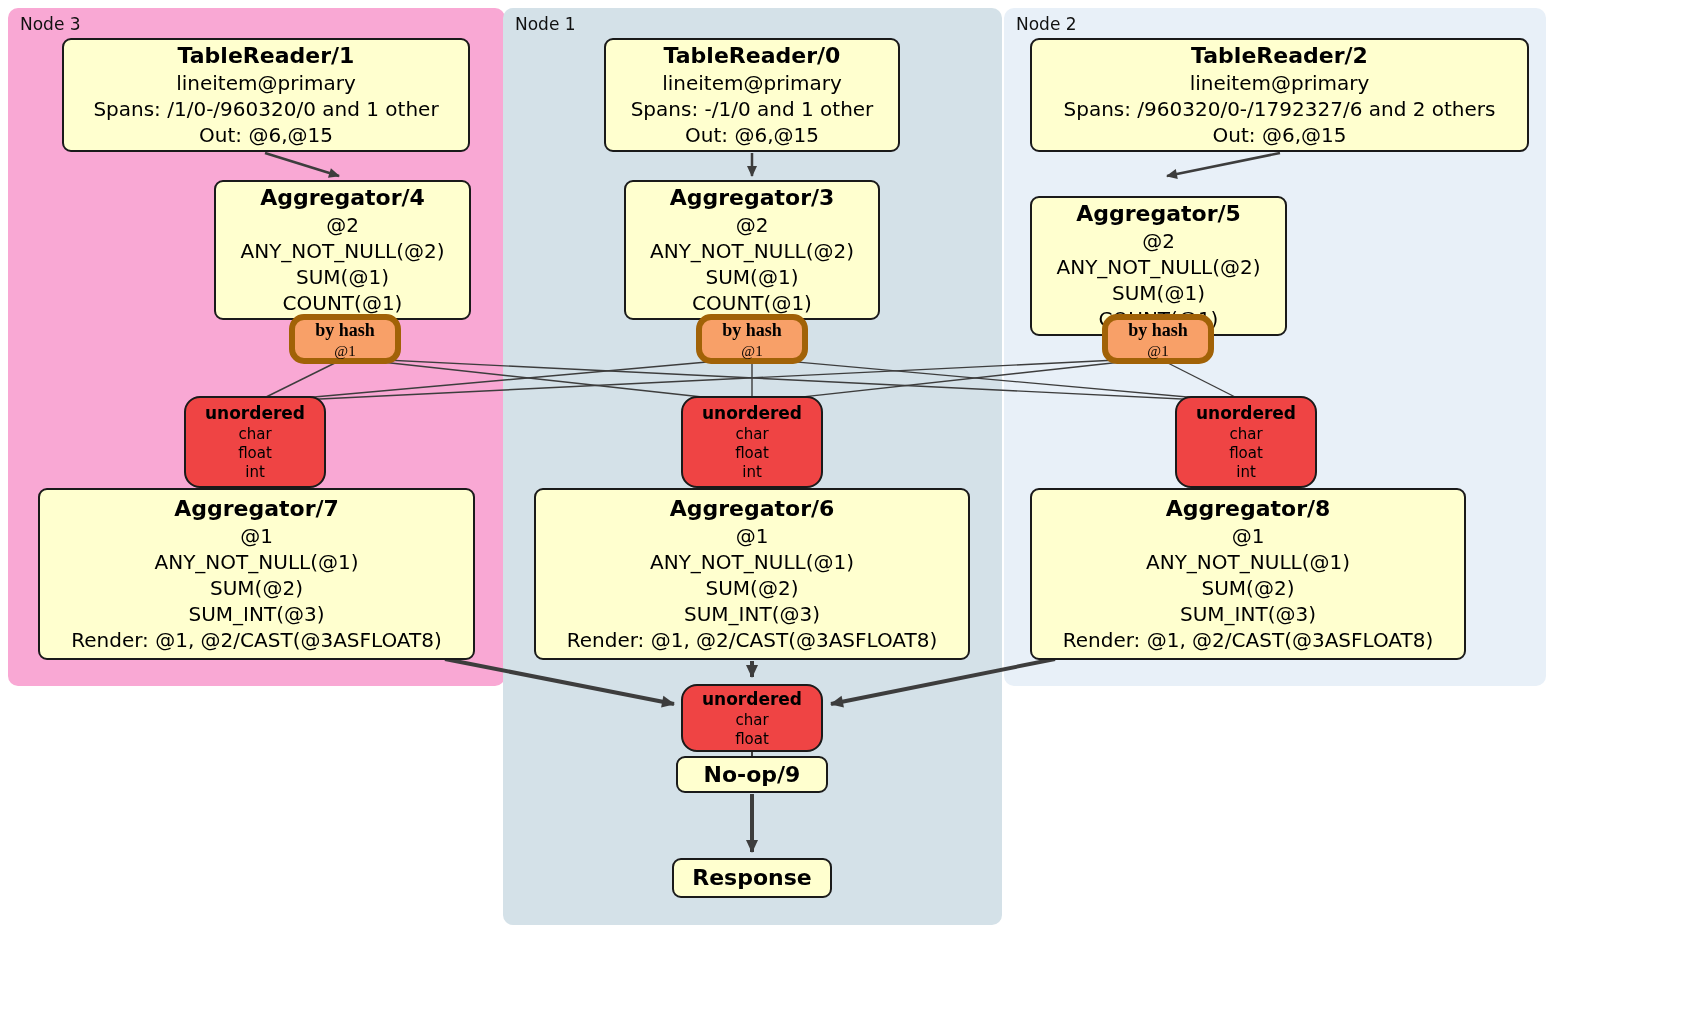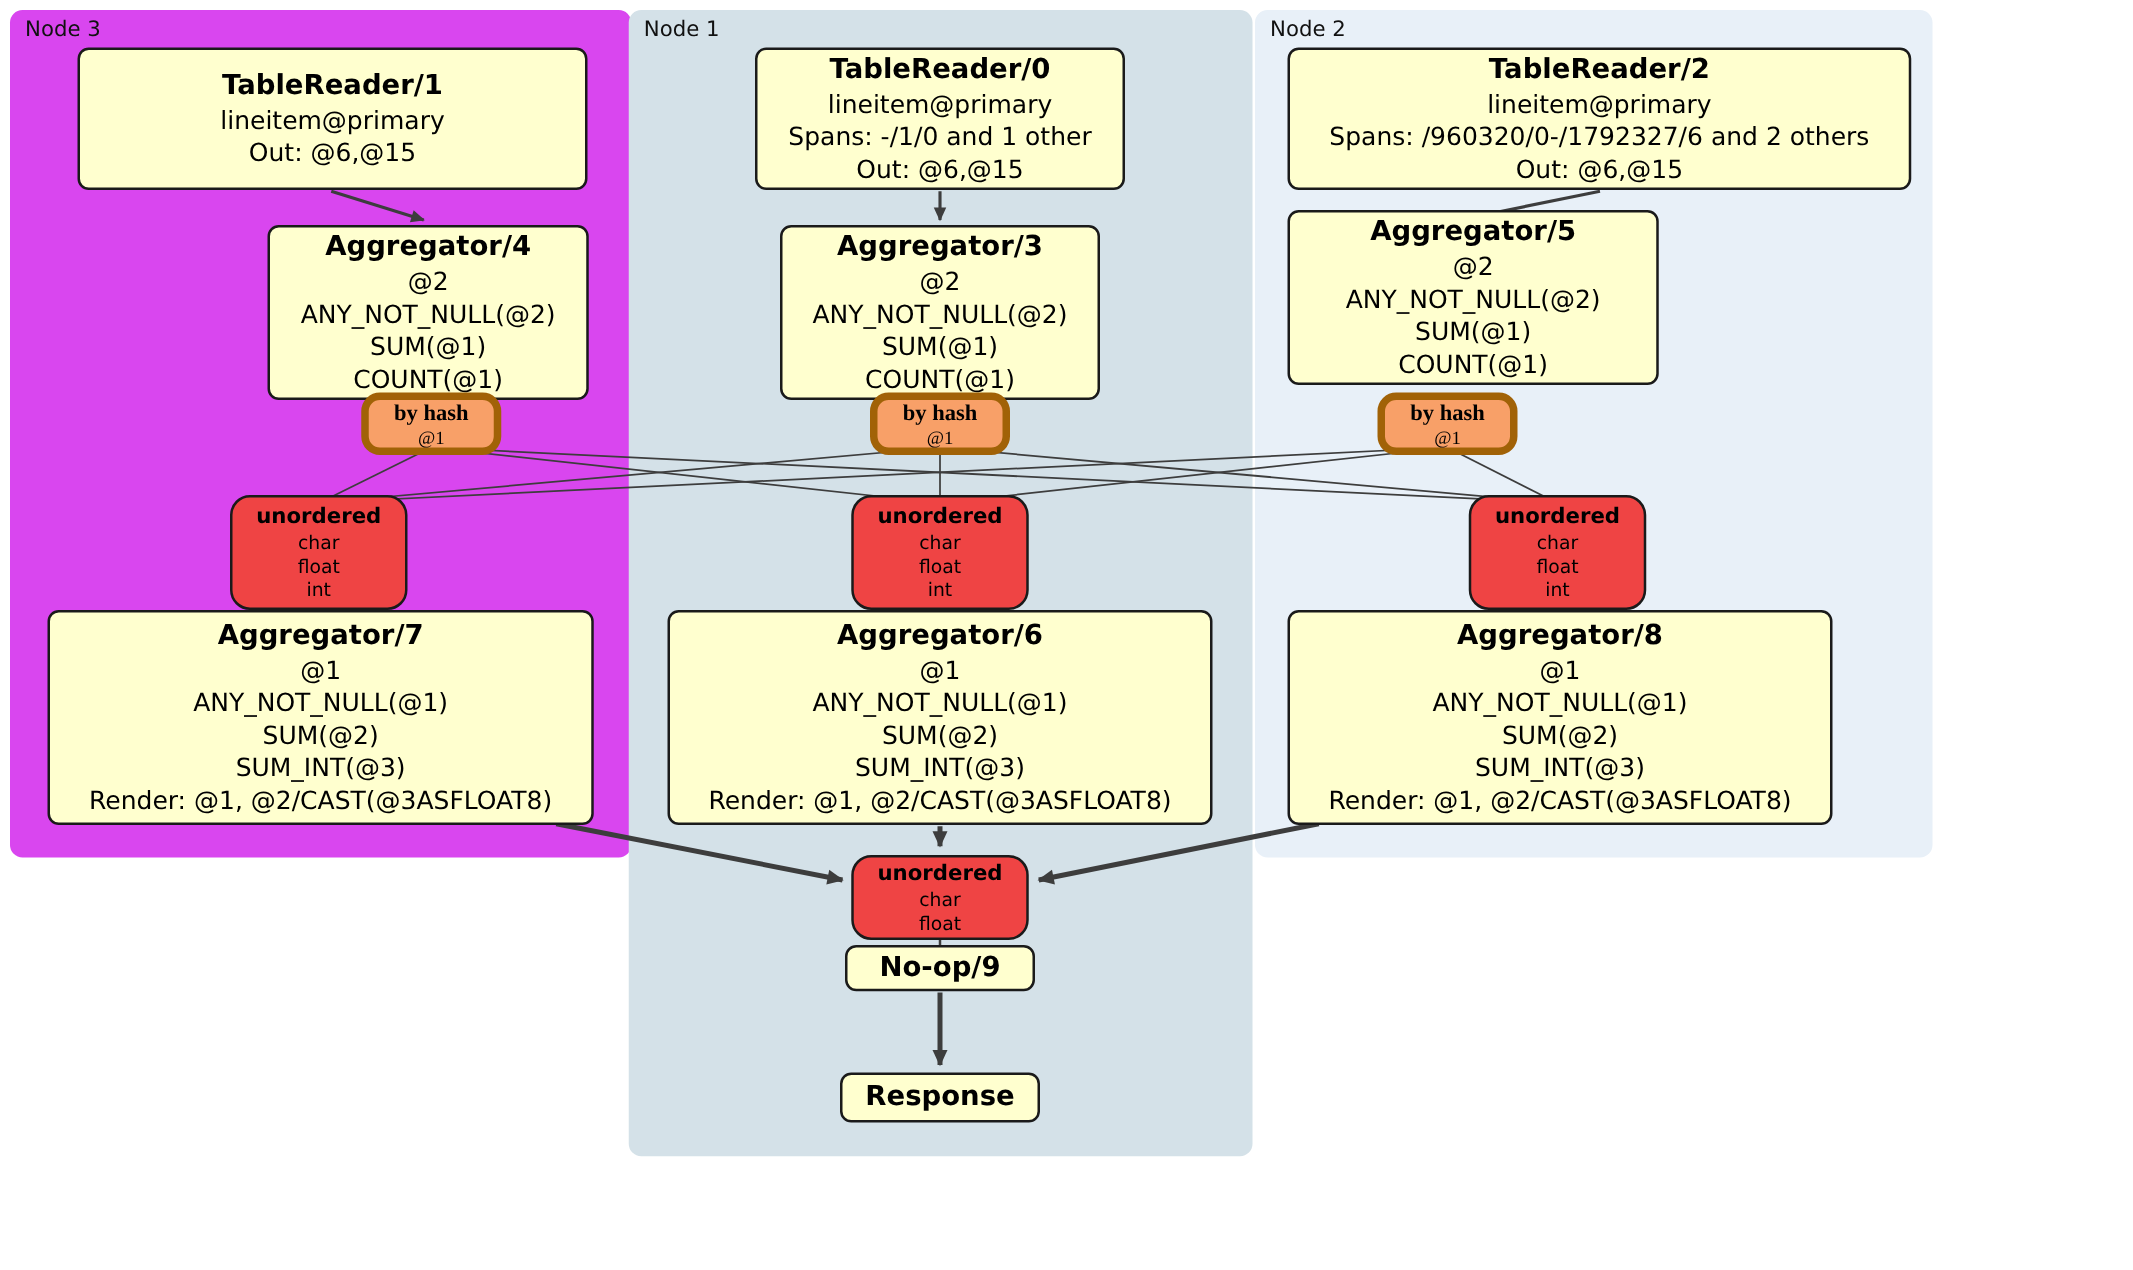--- a/index.html
+++ b/index.html
@@ -3,21 +3,21 @@
 <meta charset="utf-8">
 <style>
   html,body { margin:0; padding:0; background:#ffffff; }
   .canvas {
     position:relative; width:1706px; height:1016px; overflow:hidden;
     font-family:"DejaVu Sans", "Liberation Sans", sans-serif; color:#000;
     background:#ffffff;
   }
   .group { position:absolute; border-radius:10px; z-index:1; }
   .group-label { position:absolute; top:6px; left:12px; font-size:17px; color:#111; }
-  .g-node3 { left:8px;   top:8px; width:497px; height:678px; background:#d946ef; }
+  .g-node3 { left:8px;   top:8px; width:497px; height:678px; background:#f9a8d4; }
   .g-node1 { left:503px; top:8px; width:499px; height:917px; background:#d4e1e8; }
   .g-node2 { left:1004px;top:8px; width:542px; height:678px; background:#e8f0f8; }
 
   svg.edges { position:absolute; left:0; top:0; z-index:5; pointer-events:none; }
 
   .box { position:absolute; z-index:10; box-sizing:border-box;
          display:flex; flex-direction:column; justify-content:center; align-items:center;
          text-align:center; }
   .proc { background:#ffffcf; border:2px solid #1a1a1a; border-radius:9px; padding:2px 4px; }
   .proc .title { font-weight:bold; font-size:22px; line-height:28px; white-space:nowrap; }
@@ -30,21 +30,21 @@
   .sync { background:#ef4444; border:2px solid #1a1a1a; border-radius:16px; }
   .sync .title { font-weight:bold; font-size:17px; line-height:23px; }
   .sync .line  { font-size:15px; line-height:19px; }
 
   
   .b-tr1  { left:62px;  top:38px;  width:408px; height:114px; }
   .b-tr0  { left:604px; top:38px;  width:296px; height:114px; }
   .b-tr2  { left:1030px;top:38px;  width:499px; height:114px; }
   .b-agg4 { left:214px; top:180px; width:257px; height:140px; }
   .b-agg3 { left:624px; top:180px; width:256px; height:140px; }
-  .b-agg5 { left:1030px;top:168px; width:297px; height:140px; }
+  .b-agg5 { left:1030px;top:196px; width:257px; height:140px; }
   .b-hash3{ left:289px; top:314px; width:112px; height:50px; }
   .b-hash1{ left:696px; top:314px; width:112px; height:50px; }
   .b-hash2{ left:1102px;top:314px; width:112px; height:50px; }
   .b-sync3{ left:184px; top:396px; width:142px; height:92px; }
   .b-sync1{ left:681px; top:396px; width:142px; height:92px; }
   .b-sync2{ left:1175px;top:396px; width:142px; height:92px; }
   .b-agg7 { left:38px;  top:488px; width:437px; height:172px; }
   .b-agg6 { left:534px; top:488px; width:436px; height:172px; }
   .b-agg8 { left:1030px;top:488px; width:436px; height:172px; }
   .b-syncF{ left:681px; top:684px; width:142px; height:68px; }
@@ -96,20 +96,21 @@
       <line x1="1055" y1="659" x2="831" y2="704" stroke-width="4" marker-end="url(#ahb)"></line>
 
       <line x1="752" y1="750" x2="752" y2="757" stroke-width="2"></line>
       <line x1="752" y1="794" x2="752" y2="852" stroke-width="4" marker-end="url(#ahb)"></line>
     </g>
   </svg>
 
   <div class="box proc b-tr1">
     <div class="title">TableReader/1</div>
     <div class="line">lineitem@primary</div>
+    <div class="line">Spans: /1/0-/960320/0 and 1 other</div>
     <div class="line">Out: @6,@15</div>
   </div>
   <div class="box proc b-agg4">
     <div class="title">Aggregator/4</div>
     <div class="line">@2</div>
     <div class="line">ANY_NOT_NULL(@2)</div>
     <div class="line">SUM(@1)</div>
     <div class="line">COUNT(@1)</div>
   </div>
   <div class="box router b-hash3">

